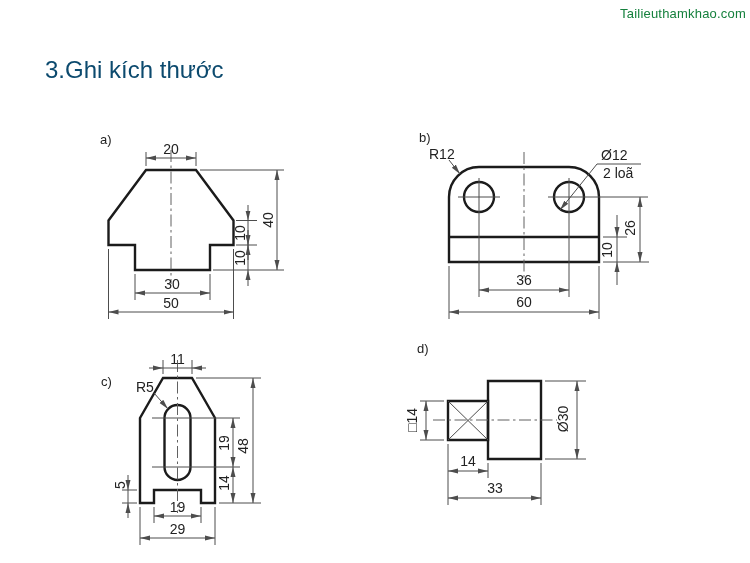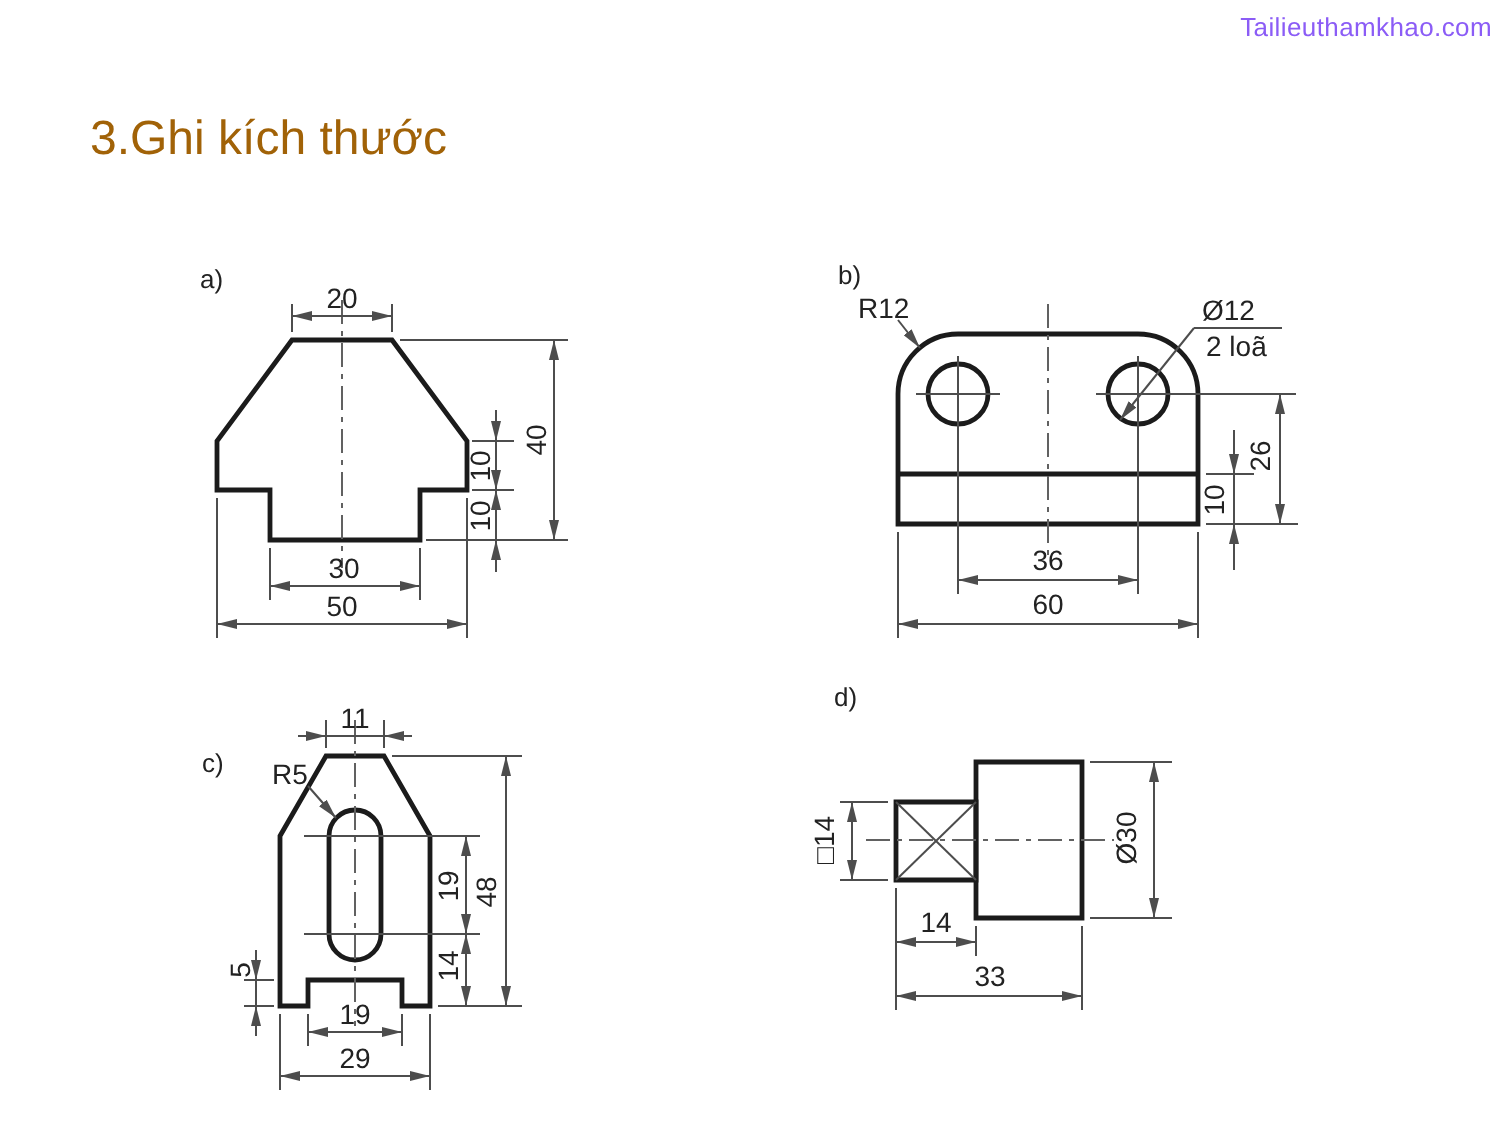--- a/index.html
+++ b/index.html
@@ -1,25 +1,25 @@
 <!DOCTYPE html>
 <html><head>
 <meta charset="utf-8">
 <style>
   html,body { margin:0; padding:0; background:#fff; }
   .page {
     position:relative; width:750px; height:563px; background:#ffffff;
     font-family:"Liberation Sans", sans-serif; overflow:hidden;
   }
   .watermark {
-    position:absolute; top:6px; right:4px; color:#8b5cf6;
+    position:absolute; top:6px; right:4px; color:#15803d;
     font-size:13px; letter-spacing:0.2px;
   }
   .title {
-    position:absolute; left:45px; top:56px; color:#a16207;
+    position:absolute; left:45px; top:56px; color:#0c4a6e;
     font-size:24px;
   }
   svg.drawing { position:absolute; left:0; top:0; }
   .t { stroke:#1b1b1b; stroke-width:2.4; fill:none; stroke-linejoin:miter; }
   .n { stroke:#4d4d4d; stroke-width:1; fill:none; }
   .c { stroke:#616161; stroke-width:1; fill:none; stroke-dasharray:12 3.5 2.5 3.5; }
   .dt { fill:#222222; font-size:14px; }
   .lb { fill:#222222; font-size:13px; }
   .mid { text-anchor:middle; }
 </style>

